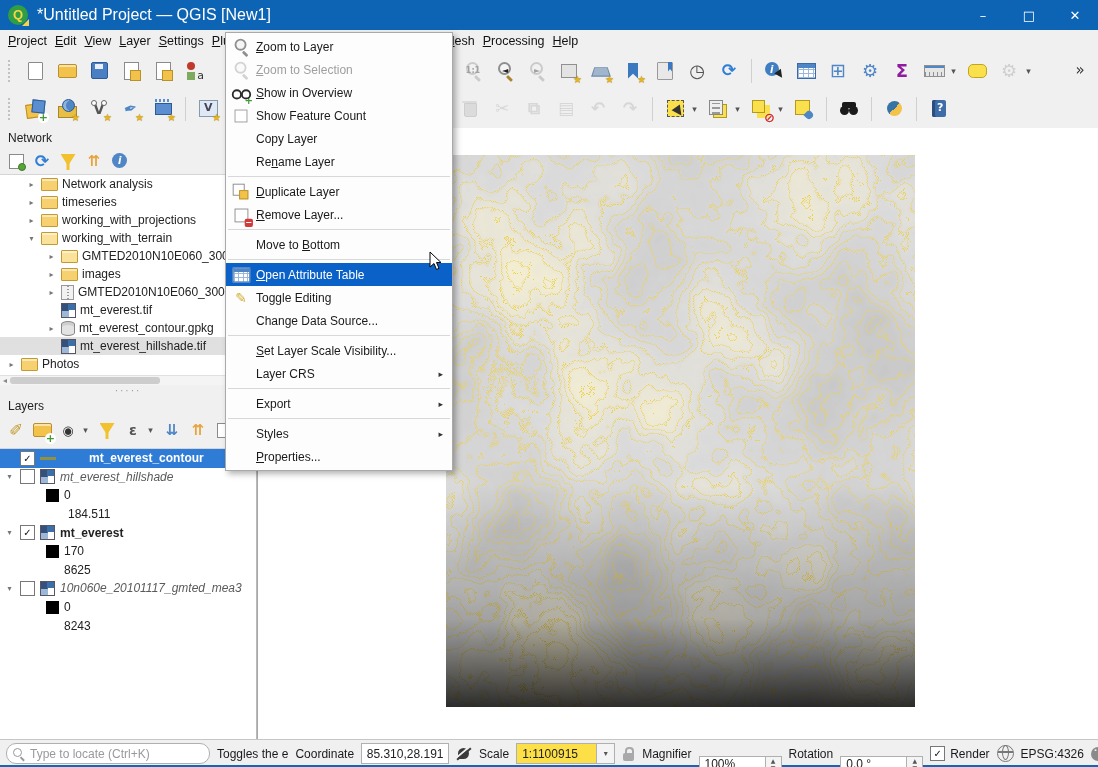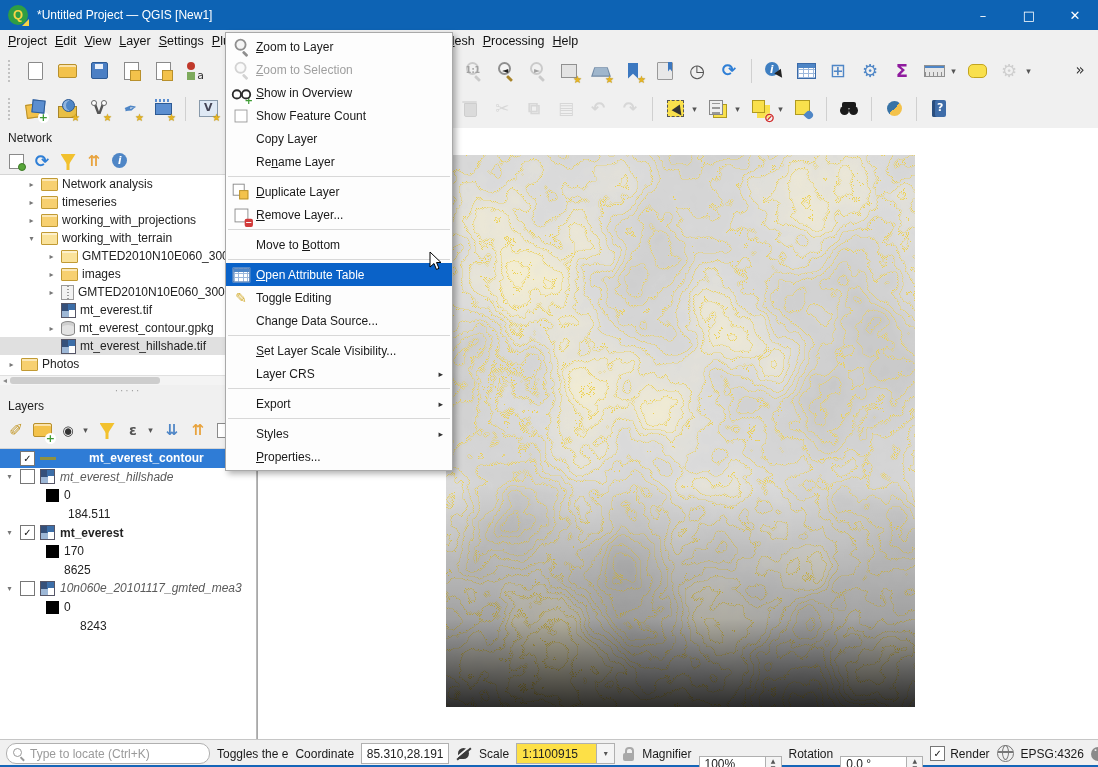--- a/index.html
+++ b/index.html
@@ -4,21 +4,21 @@
 <style>
   html,body{margin:0;padding:0;background:#444;}
   .window{position:relative;width:1098px;height:767px;background:#f0f0f0;overflow:hidden;
     font-family:"Liberation Sans","DejaVu Sans",sans-serif;font-size:12px;color:#222;
     box-shadow:inset 0 0 0 1px #1566b8;}
   
   .titlebar{position:absolute;left:0;top:0;right:0;height:30px;background:#0d63b4;display:flex;align-items:center;color:#fff;}
   .qlogo{width:20px;height:20px;margin:0 9px 0 8px;border-radius:50%;background:#2f9e44;position:relative;flex:none;}
   .qlogo::before{content:"Q";position:absolute;left:5px;top:2px;font-size:13px;font-weight:bold;color:#f7d547;}
   .qlogo::after{content:"";position:absolute;right:-1px;bottom:-1px;width:7px;height:7px;background:#f7d547;clip-path:polygon(0 100%,100% 0,100% 100%);}
-  .title-text{font-size:12px;}
+  .title-text{font-size:16px;}
   .winbtns{margin-left:auto;display:flex;height:100%;}
   .winbtn{width:46px;height:100%;display:flex;align-items:center;justify-content:center;font-size:13px;color:#fff;font-family:"DejaVu Sans",sans-serif;}
   
   .menubar{position:absolute;left:0;top:30px;right:0;height:22px;background:#f0f0f0;display:flex;align-items:center;padding-left:4px;border-bottom:1px solid #d9d9d9;}
   .menuitem{padding:2px 4px;font-size:12.5px;color:#111;}
   .menuitem u{text-decoration:underline;}
   
   .toolbar{position:absolute;left:0;right:0;background:#f0f0f0;display:flex;align-items:center;}
   #toolbar1{top:52px;height:37px;border-bottom:1px solid #e2e2e2;}
   #toolbar2{top:89px;height:39px;border-bottom:1px solid #c9c9c9;}
@@ -607,21 +607,21 @@
           <div class="lrow">
             <span class="t-exp">▾</span>
             <span class="cbx"></span>
             <span class="tico t-raster"></span>
             <span class="llabel it">10n060e_20101117_gmted_mea3</span>
           </div>
           <div class="lrow" style="padding-left: 46px;">
             <span class="t-swatch"></span>
             <span>0</span>
           </div>
-          <div class="lrow" style="padding-left: 62px;">
+          <div class="lrow" style="padding-left: 46px;">
             <span class="t-swatch white"></span>
             <span>8243</span>
           </div>
         </div>
     </div>
 
     <div id="canvas">
       <svg id="map-raster" width="469" height="552">
         <defs>
           <filter id="fHill" x="0" y="0" width="100%" height="100%">

